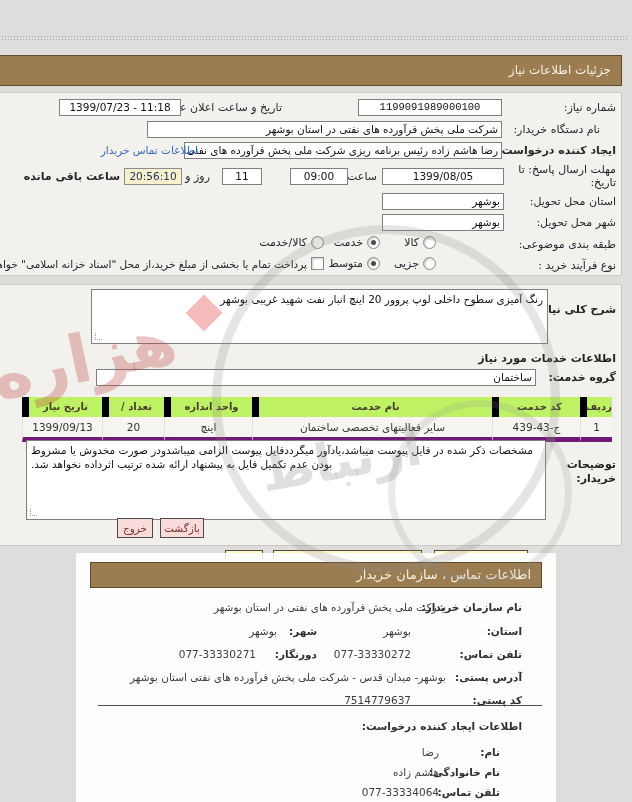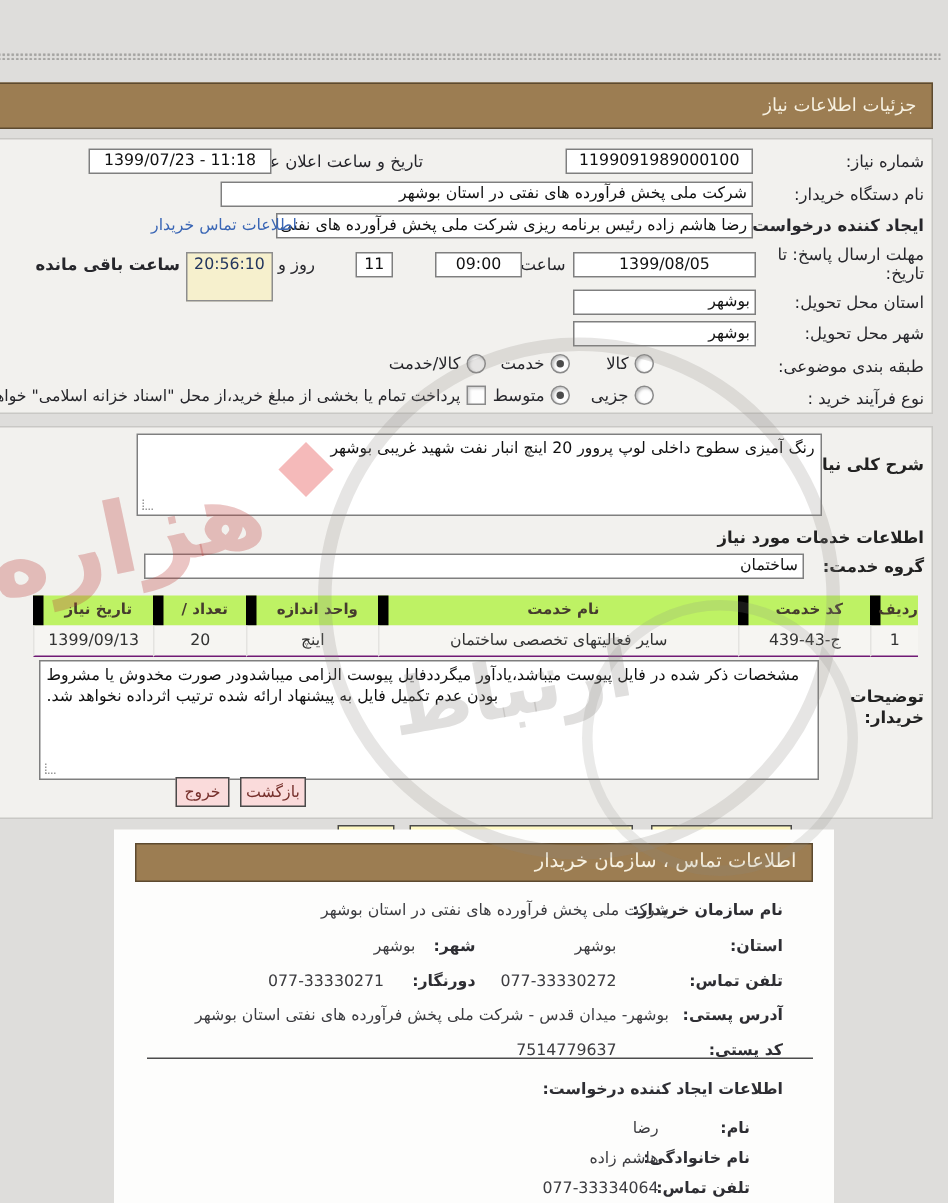--- a/index.html
+++ b/index.html
@@ -23,38 +23,38 @@
   
   .lbl{font-size:11px;color:#26262b;white-space:nowrap;}
   .lbl-b{font-size:11px;font-weight:bold;color:#222;white-space:nowrap;}
   .input{background:#fff;border:1px solid #7f7f7f;box-sizing:border-box;height:17px;
     font-size:10.5px;color:#111;line-height:15px;padding:0 3px;overflow:hidden;white-space:nowrap;}
   .input.center{text-align:center;}
   .ta{background:#fff;border:1px solid #7f7f7f;box-sizing:border-box;
     font-size:10.5px;color:#111;line-height:14px;padding:2px 4px;overflow:hidden;}
   .ta::after{content:"";position:absolute;left:3px;bottom:3px;width:6px;height:6px;
     border-left:1px dotted #999;border-bottom:1px dotted #999;}
-  .hl-box{background:#f6f0cd;border:1px solid #8d8d8d;height:33px;box-sizing:border-box;
+  .hl-box{background:#f6f0cd;border:1px solid #8d8d8d;height:17px;box-sizing:border-box;
     font-size:10.5px;line-height:15px;color:#23365e;text-align:center;}
   .link{color:#3a66b5;font-size:10.5px;cursor:pointer;white-space:nowrap;}
   
   .opt{display:flex;align-items:center;gap:4px;font-size:11px;color:#26262b;}
   .radio{width:11px;height:11px;border:1px solid #8a8a8a;border-radius:50%;background:#fefefe;
     box-shadow:inset 1px 1px 2px rgba(0,0,0,.25);flex:0 0 auto;position:relative;}
   .radio.checked::after{content:"";position:absolute;top:3px;right:3px;width:5px;height:5px;
     border-radius:50%;background:#4c4c4c;}
   .checkbox{width:11px;height:11px;border:1px solid #8a8a8a;background:#fefefe;
     box-shadow:inset 1px 1px 2px rgba(0,0,0,.2);flex:0 0 auto;}
   
   .tbl{top:397px;right:20px;width:590px;font-size:10.5px;direction:rtl;}
   .tbl-row{display:grid;grid-template-columns:32px 88px 240px 88px 62px 80px;}
   .tbl-head .cell{background:#bef264;color:#463c2e;font-weight:bold;border-left:7px solid #000000;
     height:20px;line-height:20px;text-align:center;font-size:10px;}
   .tbl-body .cell{background:#f6f5f2;color:#333;border-left:1px solid #e4e3e0;
-    border-bottom:1px solid #701a75;height:20px;line-height:20px;text-align:center;}
+    border-bottom:5px solid #701a75;height:20px;line-height:20px;text-align:center;}
   
   .btn{height:20px;box-sizing:border-box;border:1px solid #4a4a4a;font-size:10.5px;
     line-height:18px;text-align:center;cursor:pointer;}
   .btn-green{background:#fef9c3;color:#27521f;margin-top:32px;}
   .btn-pink{background:#fadbdb;color:#76302c;}
   
   .c-lbl{font-size:10.5px;font-weight:bold;color:#2e2e33;white-space:nowrap;}
   .c-val{font-size:10.5px;color:#3c3c40;white-space:nowrap;}
   .ltr{direction:ltr;unicode-bidi:isolate;}
   .divider{top:705px;right:90px;width:444px;height:0;border-top:1.5px solid #4c4c4c;}
@@ -73,36 +73,36 @@
 
   <div class="abs dotted-sep"></div>
 
   <div class="abs brown-bar bar-main">
     <span>جزئیات اطلاعات نیاز</span>
   </div>
 
   <div class="abs panel box1"></div>
 
   <span class="abs lbl" style="top:101px;right:16px;">شماره نیاز:</span>
-  <div class="abs input center" style="top:99px;right:130px;width:125px;">1199091989000100</div>
+  <div class="abs input center" style="top:99px;right:130px;width:144px;font-family:Liberation Mono, monospace;">1199091989000100</div>
   <span class="abs lbl" style="top:101px;right:350px;">تاریخ و ساعت اعلان عمومی:</span>
   <div class="abs input center" style="top:99px;right:451px;width:122px;" dir="ltr">1399/07/23 - 11:18</div>
 
-  <span class="abs lbl" style="top:123px;right:16px;">نام دستگاه خریدار:</span>
+  <span class="abs lbl" style="top:123px;right:32px;">نام دستگاه خریدار:</span>
   <div class="abs input" style="top:121px;right:130px;width:355px;">شرکت ملی پخش فرآورده های نفتی در استان بوشهر</div>
 
   <span class="abs lbl" style="top:144px;right:16px;font-weight:bold;">ایجاد کننده درخواست:</span>
   <div class="abs input" style="top:142px;right:130px;width:318px;">رضا هاشم زاده رئیس برنامه ریزی شرکت ملی پخش فرآورده های نفتی در ا</div>
   <span class="abs link" style="top:144px;right:434px;">اطلاعات تماس خریدار</span>
 
   <div class="abs lbl" style="top:163px;right:16px;width:108px;white-space:normal;line-height:13px;">مهلت ارسال پاسخ: تا تاریخ:</div>
   <div class="abs input center" style="top:168px;right:128px;width:122px;">1399/08/05</div>
   <span class="abs lbl" style="top:170px;right:255px;">ساعت</span>
   <div class="abs input center" style="top:168px;right:284px;width:58px;">09:00</div>
-  <div class="abs input center" style="top:168px;right:370px;width:25px;">11</div>
+  <div class="abs input center" style="top:168px;right:370px;width:40px;">11</div>
   <span class="abs lbl" style="top:170px;right:422px;">روز و</span>
   <div class="abs hl-box" style="top:168px;right:450px;width:58px;">20:56:10</div>
   <span class="abs lbl" style="top:170px;right:512px;font-weight:bold;">ساعت باقی مانده</span>
 
   <span class="abs lbl" style="top:195px;right:16px;">استان محل تحویل:</span>
   <div class="abs input" style="top:193px;right:128px;width:122px;">بوشهر</div>
   <span class="abs lbl" style="top:216px;right:16px;">شهر محل تحویل:</span>
   <div class="abs input" style="top:214px;right:128px;width:122px;">بوشهر</div>
 
   <span class="abs lbl" style="top:238px;right:16px;">طبقه بندی موضوعی:</span>

